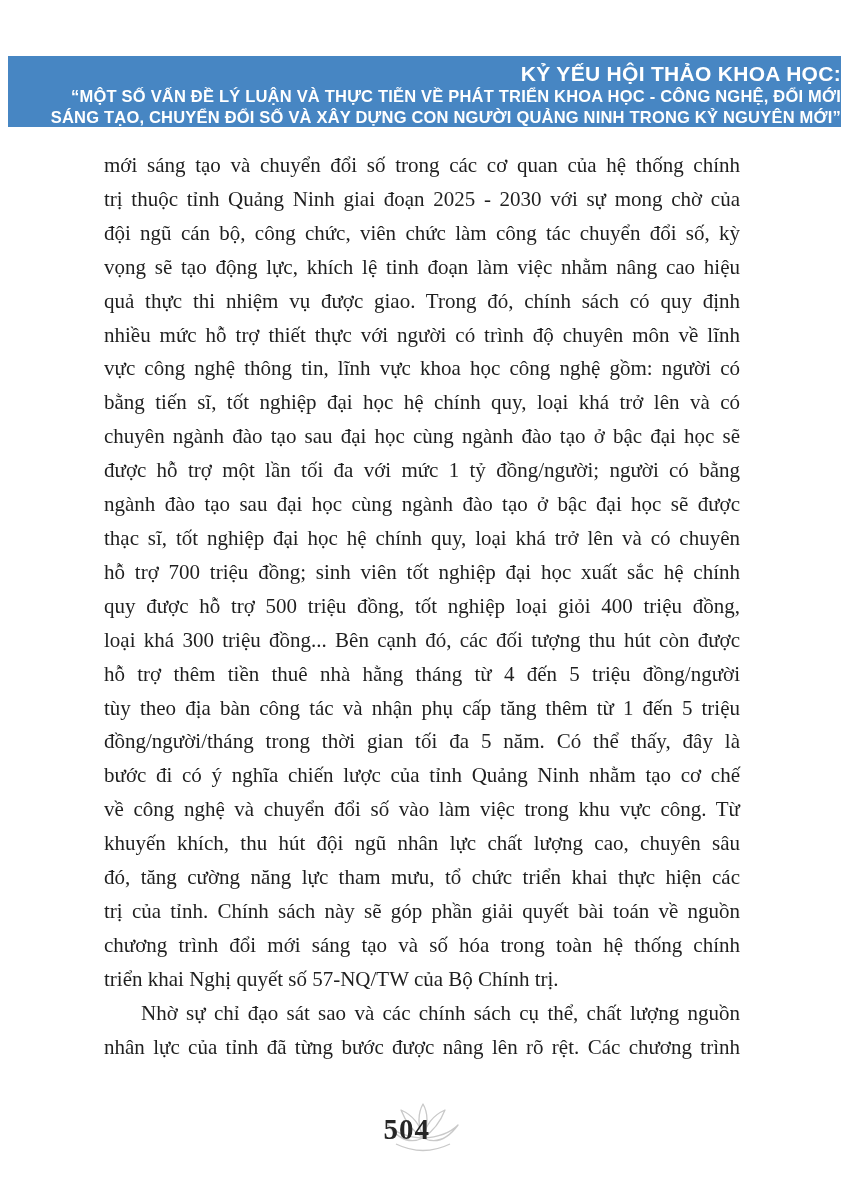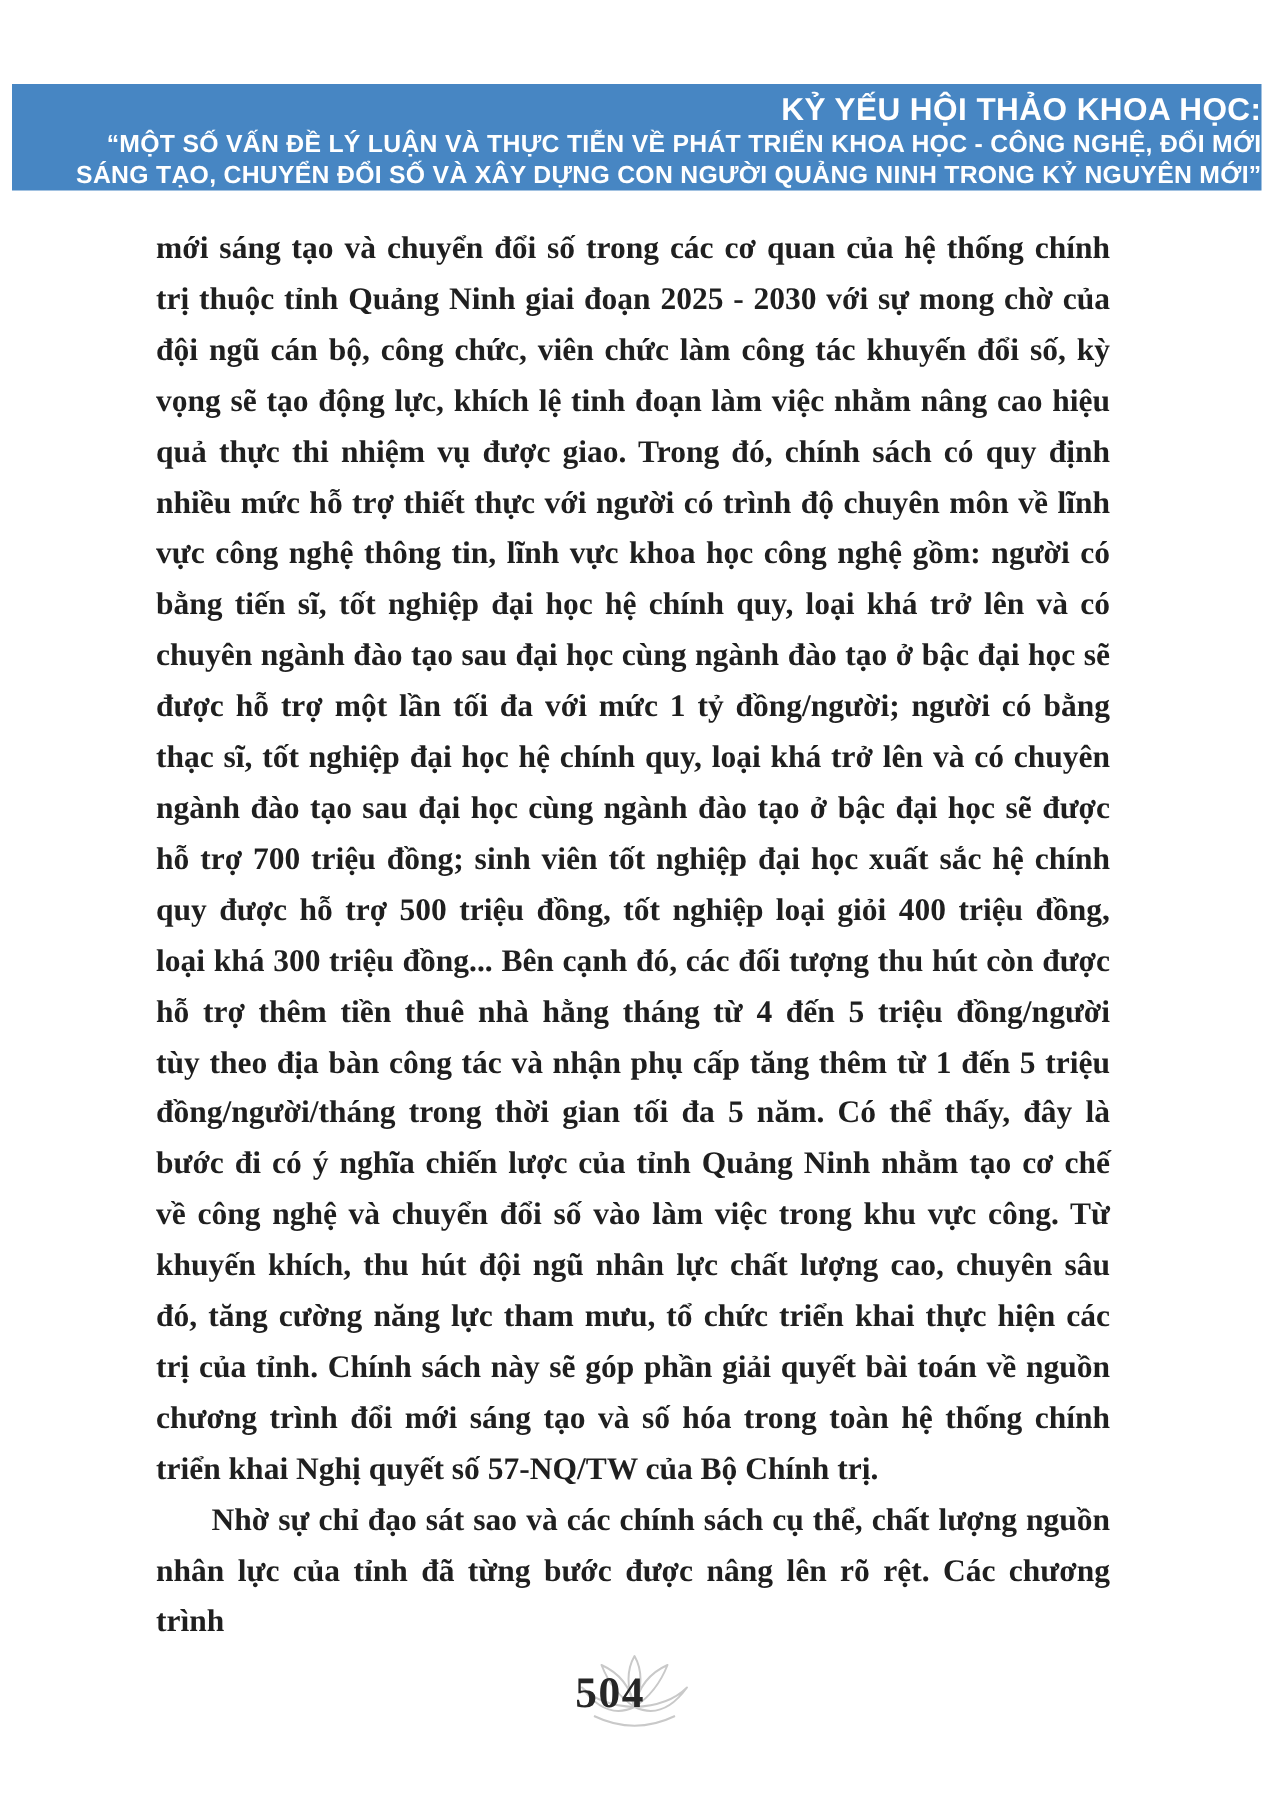--- a/index.html
+++ b/index.html
@@ -31,21 +31,21 @@
     letter-spacing: 0.2px;
   }
 
   
   .body-text {
     position: absolute; left: 104px; top: 149px;
     width: 636px;
     font-size: 21px; line-height: 33.9px;
     color: #1f1f1f;
   }
-  .line { text-align: justify; text-align-last: justify; font-weight: bold; }
+  .line { text-align: justify; text-align-last: justify; }
   .line.no-j { text-align-last: left; }
   .line.indent { text-indent: 37px; }
 
   
   .footer {
     position: absolute; left: 0; top: 1101px;
     width: 845px;
     display: flex; justify-content: center;
   }
   .lotus-wrap { position: relative; width: 78px; height: 58px; }
@@ -66,30 +66,30 @@
 
   <header class="band" style="background-color: rgb(71, 134, 195); color: rgb(255, 255, 255);">
     <div class="band-title">KỶ YẾU HỘI THẢO KHOA HỌC:</div>
     <div class="band-sub">“MỘT SỐ VẤN ĐỀ LÝ LUẬN VÀ THỰC TIỄN VỀ PHÁT TRIỂN KHOA HỌC - CÔNG NGHỆ, ĐỔI MỚI</div>
     <div class="band-sub">SÁNG TẠO, CHUYỂN ĐỔI SỐ VÀ XÂY DỰNG CON NGƯỜI QUẢNG NINH TRONG KỶ NGUYÊN MỚI”</div>
   </header>
 
   <main class="body-text" style="color: rgb(31, 31, 31);">
       <div class="line">mới sáng tạo và chuyển đổi số trong các cơ quan của hệ thống chính</div>
       <div class="line">trị thuộc tỉnh Quảng Ninh giai đoạn 2025 - 2030 với sự mong chờ của</div>
-      <div class="line">đội ngũ cán bộ, công chức, viên chức làm công tác khuyến đổi số, kỳ</div>
+      <div class="line">đội ngũ cán bộ, công chức, viên chức làm công tác chuyển đổi số, kỳ</div>
       <div class="line">vọng sẽ tạo động lực, khích lệ tinh đoạn làm việc nhằm nâng cao hiệu</div>
       <div class="line">quả thực thi nhiệm vụ được giao. Trong đó, chính sách có quy định</div>
       <div class="line">nhiều mức hỗ trợ thiết thực với người có trình độ chuyên môn về lĩnh</div>
       <div class="line">vực công nghệ thông tin, lĩnh vực khoa học công nghệ gồm: người có</div>
       <div class="line">bằng tiến sĩ, tốt nghiệp đại học hệ chính quy, loại khá trở lên và có</div>
       <div class="line">chuyên ngành đào tạo sau đại học cùng ngành đào tạo ở bậc đại học sẽ</div>
       <div class="line">được hỗ trợ một lần tối đa với mức 1 tỷ đồng/người; người có bằng</div>
+      <div class="line">ngành đào tạo sau đại học cùng ngành đào tạo ở bậc đại học sẽ được</div>
       <div class="line">thạc sĩ, tốt nghiệp đại học hệ chính quy, loại khá trở lên và có chuyên</div>
-      <div class="line">ngành đào tạo sau đại học cùng ngành đào tạo ở bậc đại học sẽ được</div>
       <div class="line">hỗ trợ 700 triệu đồng; sinh viên tốt nghiệp đại học xuất sắc hệ chính</div>
       <div class="line">quy được hỗ trợ 500 triệu đồng, tốt nghiệp loại giỏi 400 triệu đồng,</div>
       <div class="line">loại khá 300 triệu đồng... Bên cạnh đó, các đối tượng thu hút còn được</div>
       <div class="line">hỗ trợ thêm tiền thuê nhà hằng tháng từ 4 đến 5 triệu đồng/người</div>
       <div class="line">tùy theo địa bàn công tác và nhận phụ cấp tăng thêm từ 1 đến 5 triệu</div>
       <div class="line">đồng/người/tháng trong thời gian tối đa 5 năm. Có thể thấy, đây là</div>
       <div class="line">bước đi có ý nghĩa chiến lược của tỉnh Quảng Ninh nhằm tạo cơ chế</div>
       <div class="line">về công nghệ và chuyển đổi số vào làm việc trong khu vực công. Từ</div>
       <div class="line">khuyến khích, thu hút đội ngũ nhân lực chất lượng cao, chuyên sâu</div>
       <div class="line">đó, tăng cường năng lực tham mưu, tổ chức triển khai thực hiện các</div>

